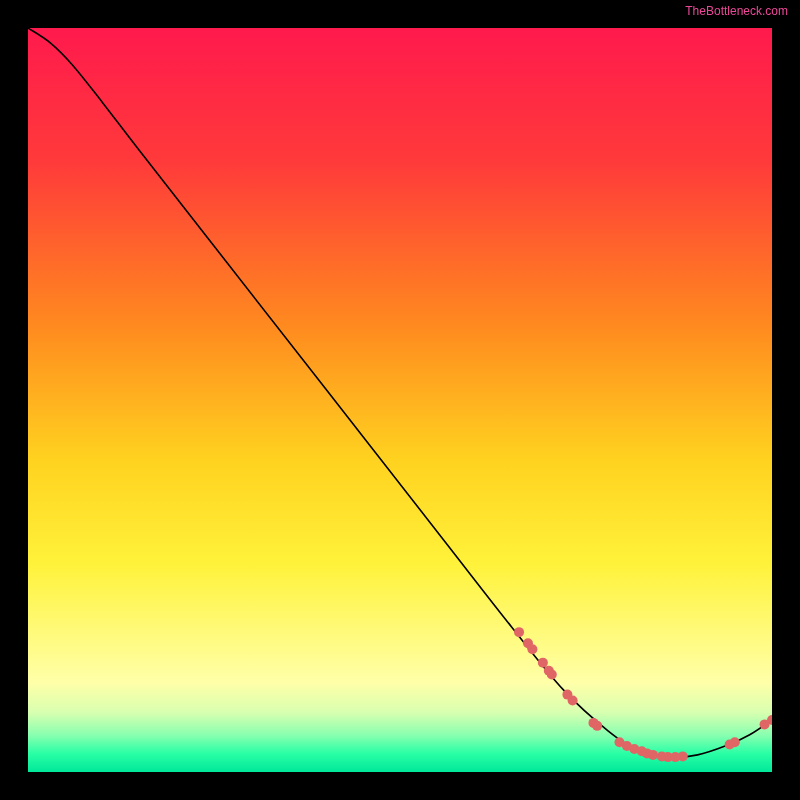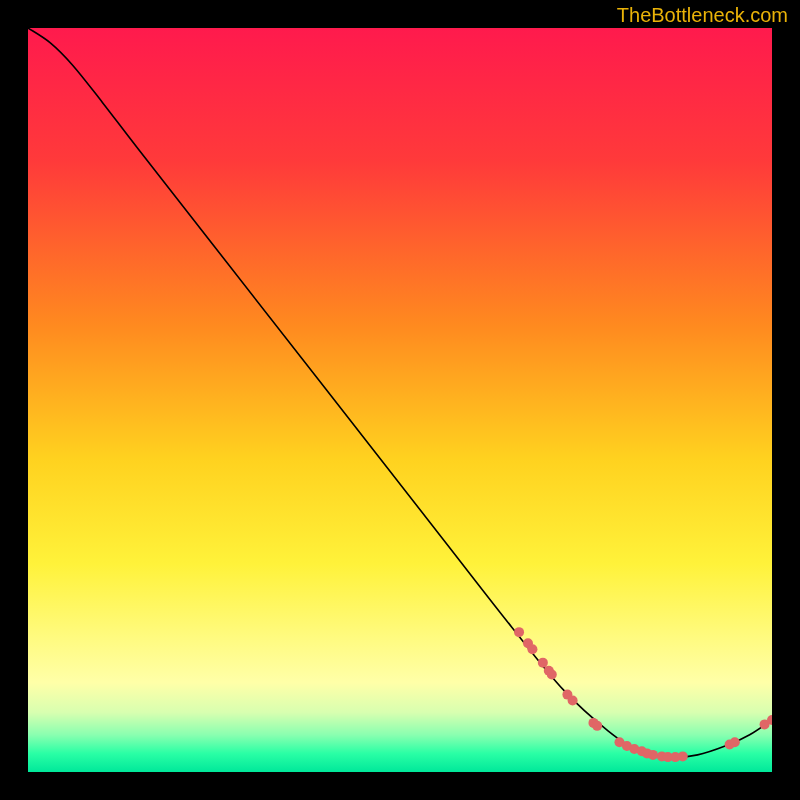--- a/index.html
+++ b/index.html
@@ -8,22 +8,22 @@
     height: 800px;
     background: #000;
     font-family: Arial, sans-serif;
     position: relative;
     overflow: hidden;
   }
   .attribution {
     position: absolute;
     top: 4px;
     right: 12px;
-    color: #eab308;
-    font-size: 20px;
+    color: #ec4899;
+    font-size: 12px;
     font-weight: 400;
     z-index: 10;
   }
   .plot-area {
     position: absolute;
     left: 28px;
     top: 28px;
     width: 744px;
     height: 744px;
   }

